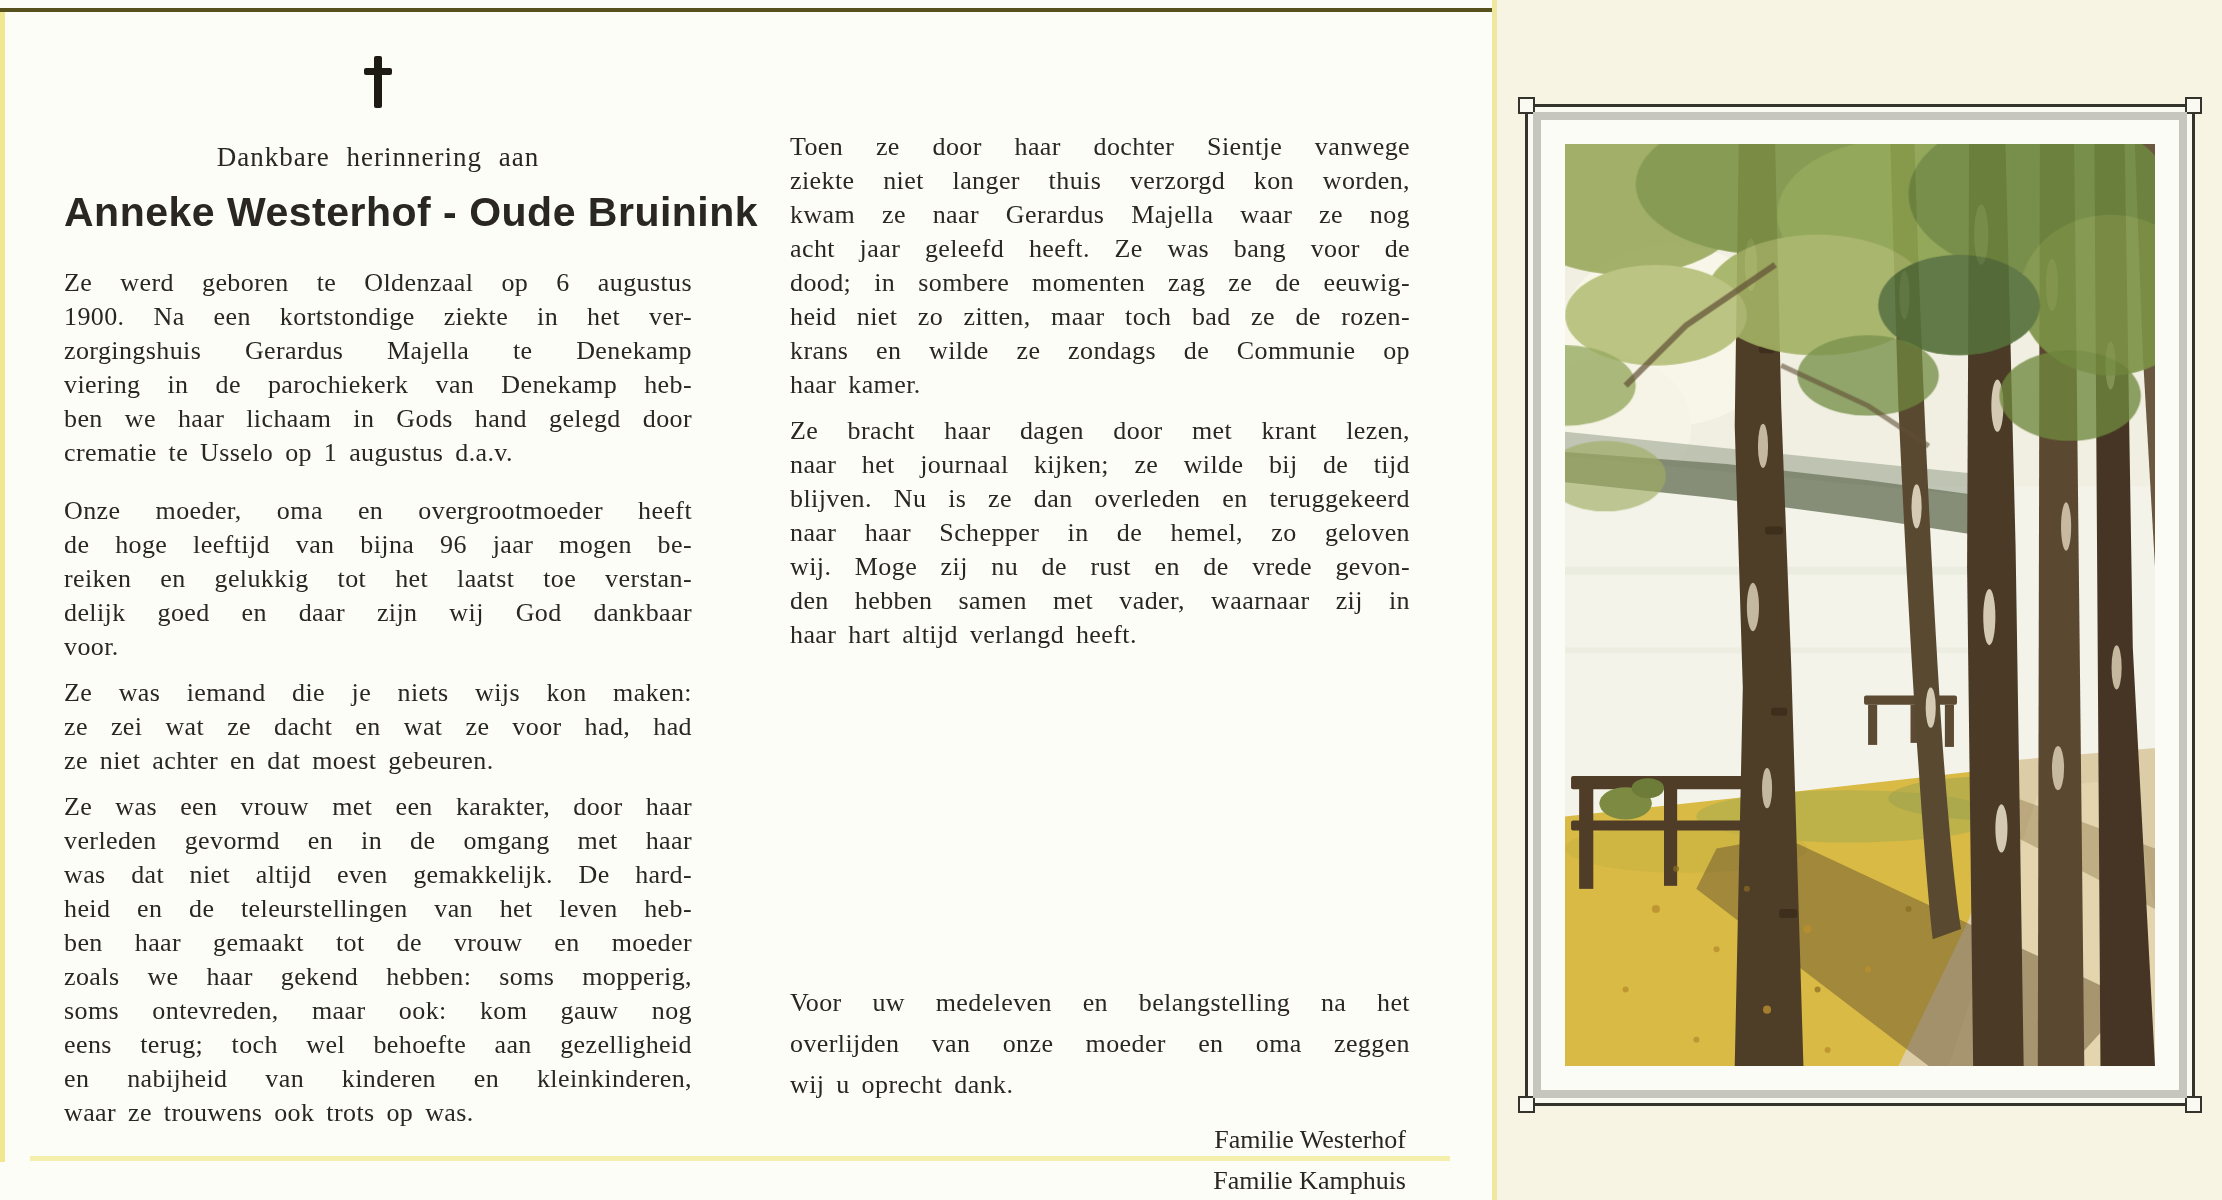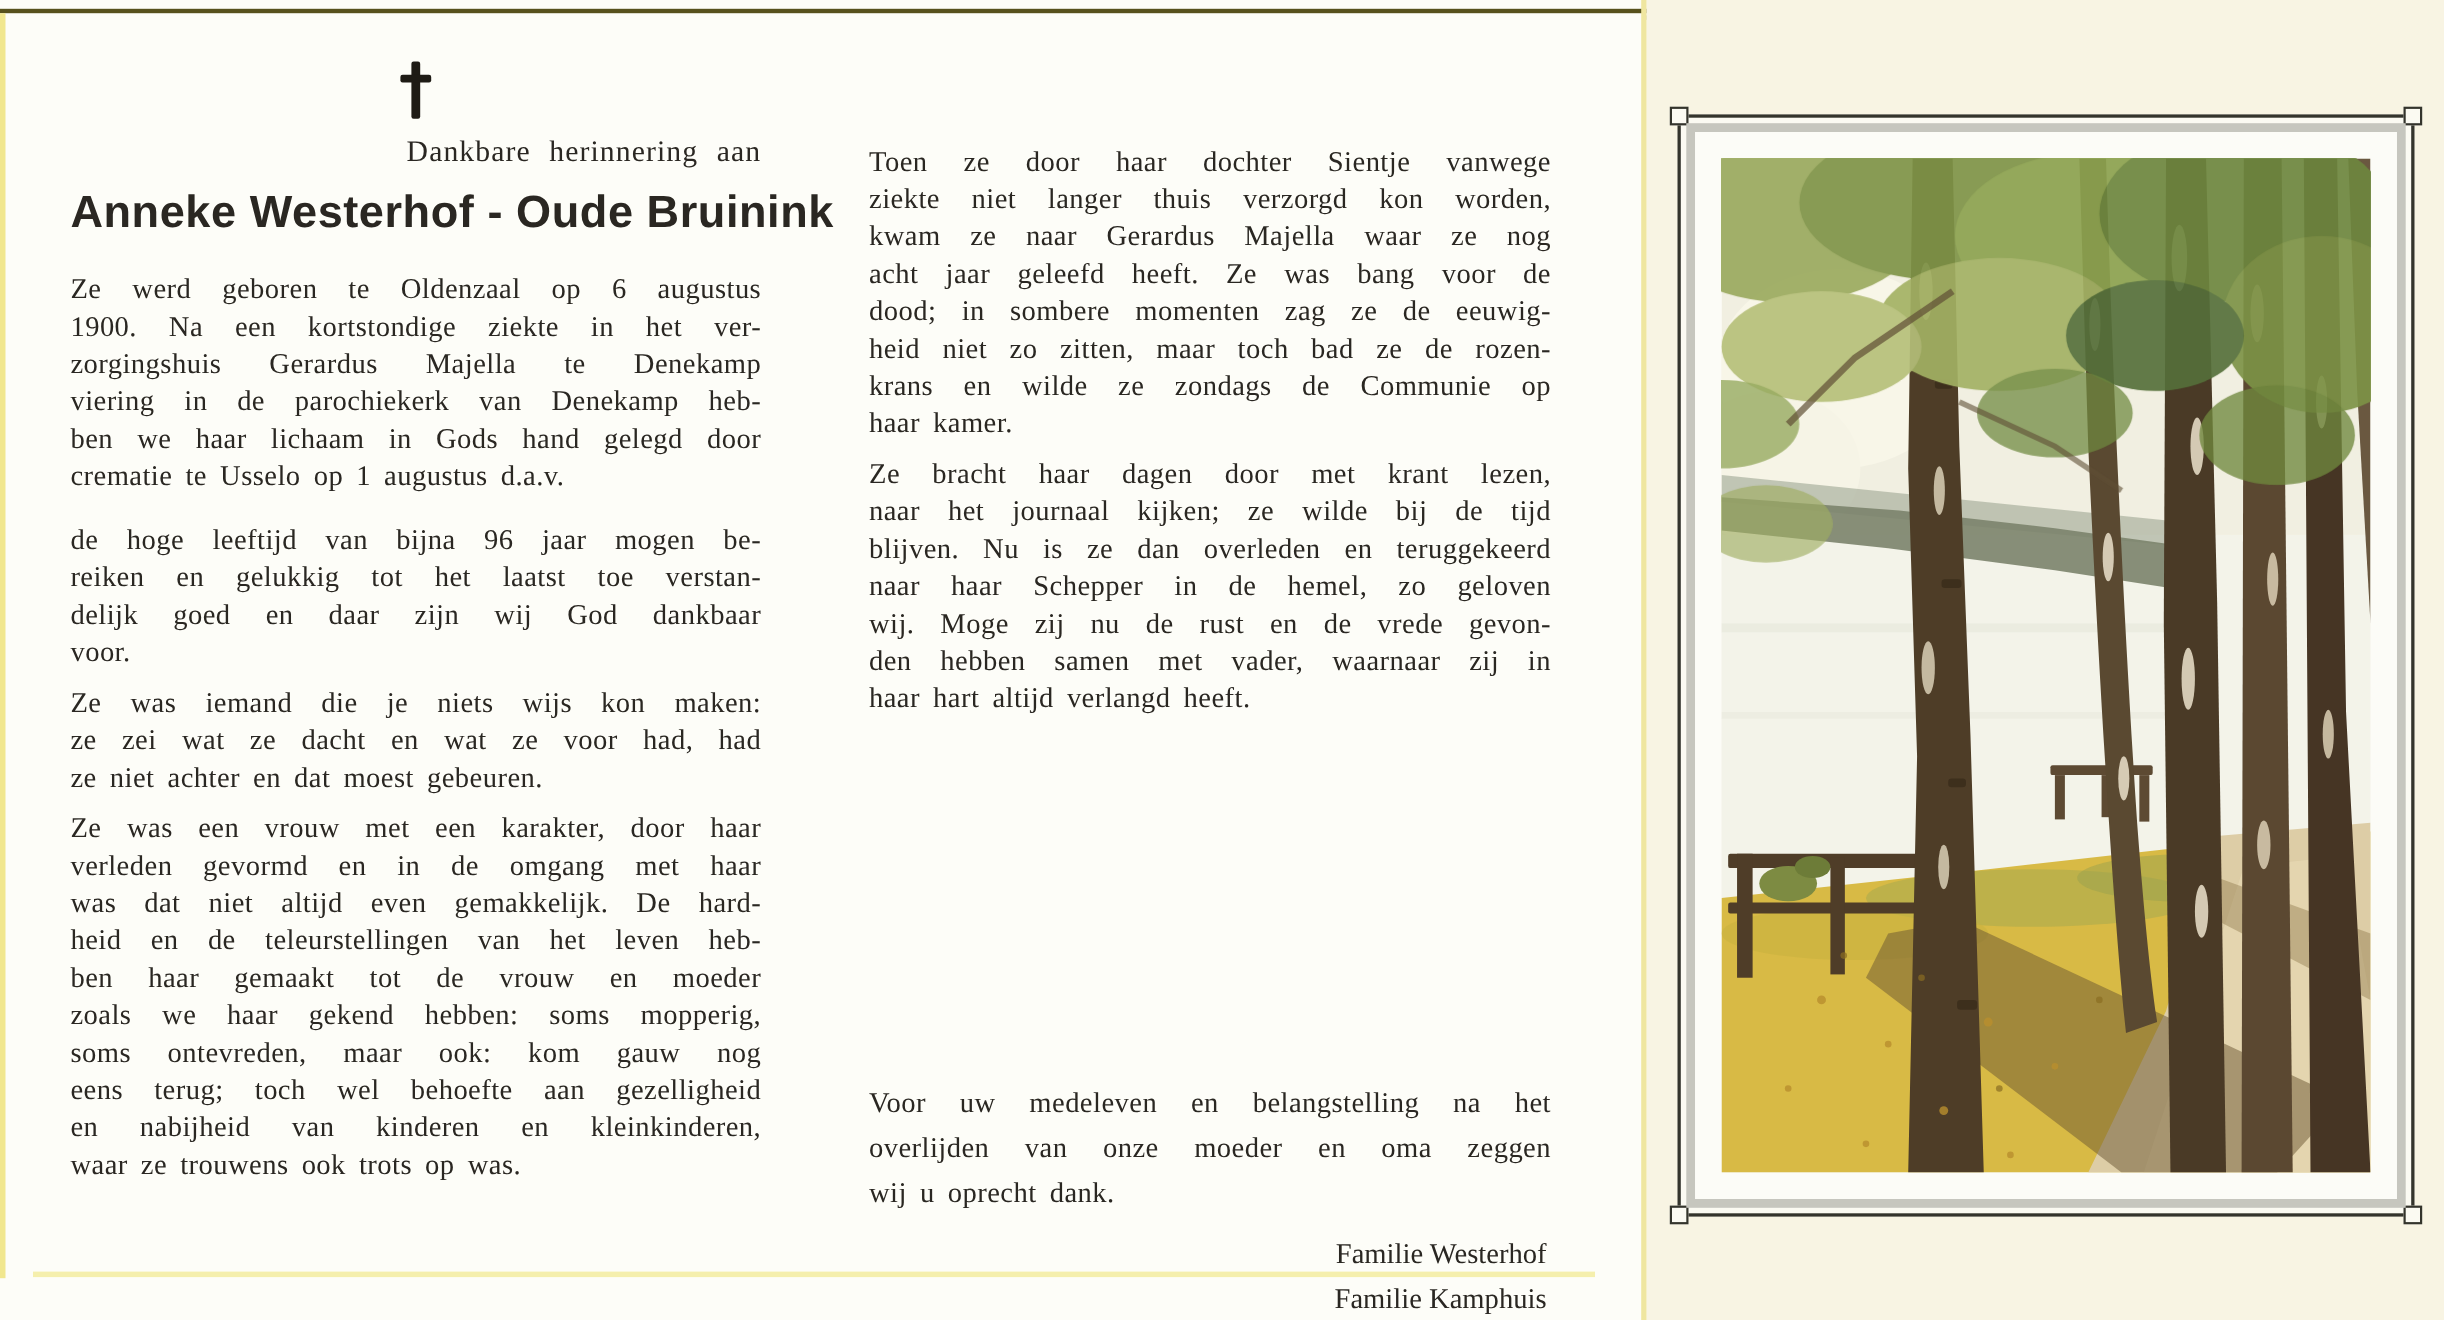--- a/index.html
+++ b/index.html
@@ -17,21 +17,21 @@
   .left-gold-strip { position:absolute; left:0; top:12px; width:5px; height:1150px; background:#f1e78f; }
   .fold-gold-strip { position:absolute; left:1492px; top:0; width:5px; height:1200px; background:#efe6a0; }
   .bottom-gold-left  { position:absolute; left:30px;  top:1156px; width:1420px; height:5px; background:#f5efad; }
   .bottom-gold-right { position:absolute; left:1520px; top:1182px; width:700px; height:5px; background:#f2e57d; }
 
   
   .col-left { position:absolute; left:64px; top:56px; width:628px; }
   .cross-wrap { text-align:center; height:58px; }
   .cross-shape { display:inline-block; position:relative; width:8px; height:52px; background:#1e1b15; border-radius:2px; }
   .cross-shape::after { content:""; position:absolute; left:-10px; top:12px; width:28px; height:7px; background:#1e1b15; border-radius:2px; }
-  .heading { margin:8px 0 0; text-align:right; font-size:27px; font-weight:normal; word-spacing:9px; letter-spacing:1px; }
+  .heading { margin:28px 0 0; text-align:center; font-size:27px; font-weight:normal; word-spacing:9px; letter-spacing:1px; }
   .name { margin:16px 0 0; text-align:center; font-family:"Liberation Sans", sans-serif;
           font-size:41px; font-weight:600; letter-spacing:0.5px; white-space:nowrap; }
 
   .para { margin-top:12px; font-size:26px; line-height:34px; }
   .para.first { margin-top:30px; }
   .para.gap { margin-top:24px; }
   .line { text-align:justify; text-align-last:justify; word-spacing:2px; letter-spacing:0.4px; }
   .line.last { text-align-last:left; word-spacing:5px; }
 
   
@@ -76,20 +76,21 @@
 
     <div class="para first">
         <div class="line">Ze werd geboren te Oldenzaal op 6 augustus</div>
         <div class="line">1900. Na een kortstondige ziekte in het ver-</div>
         <div class="line">zorgingshuis Gerardus Majella te Denekamp</div>
         <div class="line">viering in de parochiekerk van Denekamp heb-</div>
         <div class="line">ben we haar lichaam in Gods hand gelegd door</div>
         <div class="line last">crematie te Usselo op 1 augustus d.a.v.</div>
       </div>
     <div class="para gap">
+        <div class="line">Onze moeder, oma en overgrootmoeder heeft</div>
         <div class="line">de hoge leeftijd van bijna 96 jaar mogen be-</div>
         <div class="line">reiken en gelukkig tot het laatst toe verstan-</div>
         <div class="line">delijk goed en daar zijn wij God dankbaar</div>
         <div class="line last">voor.</div>
       </div>
     <div class="para">
         <div class="line">Ze was iemand die je niets wijs kon maken:</div>
         <div class="line">ze zei wat ze dacht en wat ze voor had, had</div>
         <div class="line last">ze niet achter en dat moest gebeuren.</div>
       </div>

